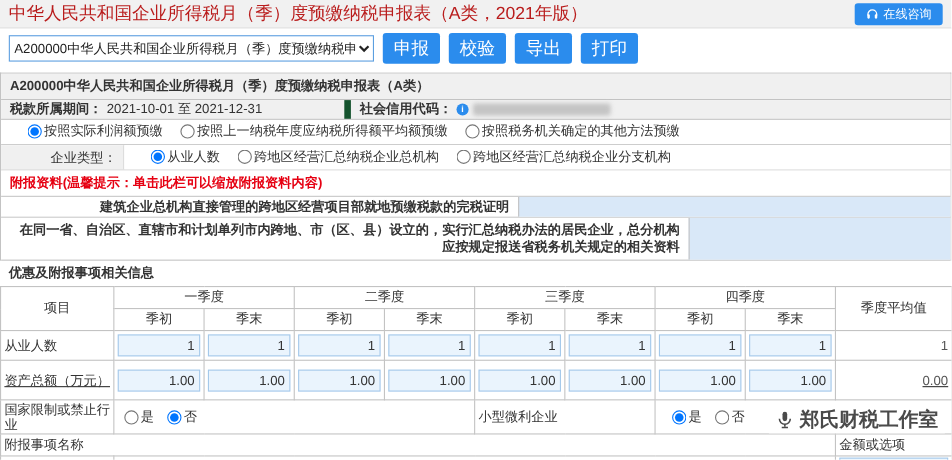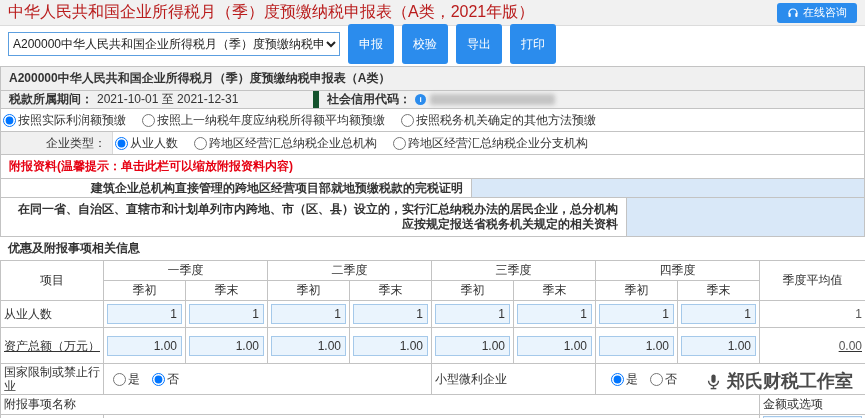--- a/index.html
+++ b/index.html
@@ -12,35 +12,35 @@
   .titlebar { height:26px; background:#f1f1f1; border-bottom:1px solid #dcdcdc;
     display:flex; align-items:center; padding:0 8px; }
   .titlebar-title { font-size:16px; color:#b91c1c; }
   .consult-btn { margin-left:auto; background:#2b8ced; color:#fff; border:none;
     border-radius:3px; height:20px; padding:0 10px; font-size:11px;
     display:flex; align-items:center; gap:4px; cursor:pointer; }
   
   .toolbar { height:36px; display:flex; align-items:center; padding:0 8px; gap:8px; background:#fff; }
   .form-select { width:332px; height:24px; font-size:12px; border:1px solid #5c9fe0; color:#222; background:#fff; }
   .tb-btn { background:#2b8ced; color:#fff; border:none; border-radius:3px;
-    height:40px; min-width:46px; padding:0 10px; font-size:12px; cursor:pointer; }
+    height:28px; min-width:46px; padding:0 10px; font-size:16px; cursor:pointer; }
   
   .formbox { margin-top:4px; border:1px solid #c3c3c3; border-bottom:none; }
   .frow { display:flex; border-bottom:1px solid #c3c3c3; align-items:stretch; background:#fff; }
   .ftitle { background:#f0f0f0; font-weight:bold; padding:3px 8px; display:block; }
   .period-row { background:#f0f0f0; }
   .pcell { display:flex; align-items:center; padding:1px 8px; border-right:6px solid #14532d; gap:4px; height:17px; }
   .pcell:last-child { border-right:none; flex:1; }
   .pcell .lbl { font-weight:bold; white-space:nowrap; }
   .redacted { height:11px; background:#c4c4c4; border-radius:2px; filter:blur(2px); }
   .info-icon { width:11px; height:11px; border-radius:50%; background:#2b8ced; color:#fff;
     font-size:8px; line-height:11px; text-align:center; display:inline-block; font-weight:bold; flex:0 0 auto; }
   .label-cell { width:112px; background:#f0f0f0; display:flex; align-items:center;
     justify-content:flex-end; padding:2px 6px; border-right:1px solid #d9d9d9; }
-  .radios { display:flex; align-items:center; gap:16px; padding:2px 2px; min-height:22px; flex:1; background:#fff; }
+  .radios { display:flex; align-items:flex-start; gap:16px; padding:2px 24px; min-height:22px; flex:1; background:#fff; }
   .radios label { display:flex; align-items:center; gap:2px; cursor:pointer; white-space:nowrap; }
   .attach-header { color:#e60012; font-weight:bold; padding:3px 8px; display:block; }
   .attach-txt { text-align:right; font-weight:bold; padding:2px 8px; display:flex;
     align-items:center; justify-content:flex-end; }
   .attach-blue { background:#d9e8f8; border-left:1px solid #c3c3c3; flex:1; }
   .attach1 .attach-txt { flex:0 0 470px; height:18px; }
   .attach2 .attach-txt { flex:0 0 625px; min-height:38px; line-height:15px; }
   .section-title { font-weight:bold; padding:3px 8px; }
   
   table.info-table { width:865px; border-collapse:collapse; table-layout:fixed; }

